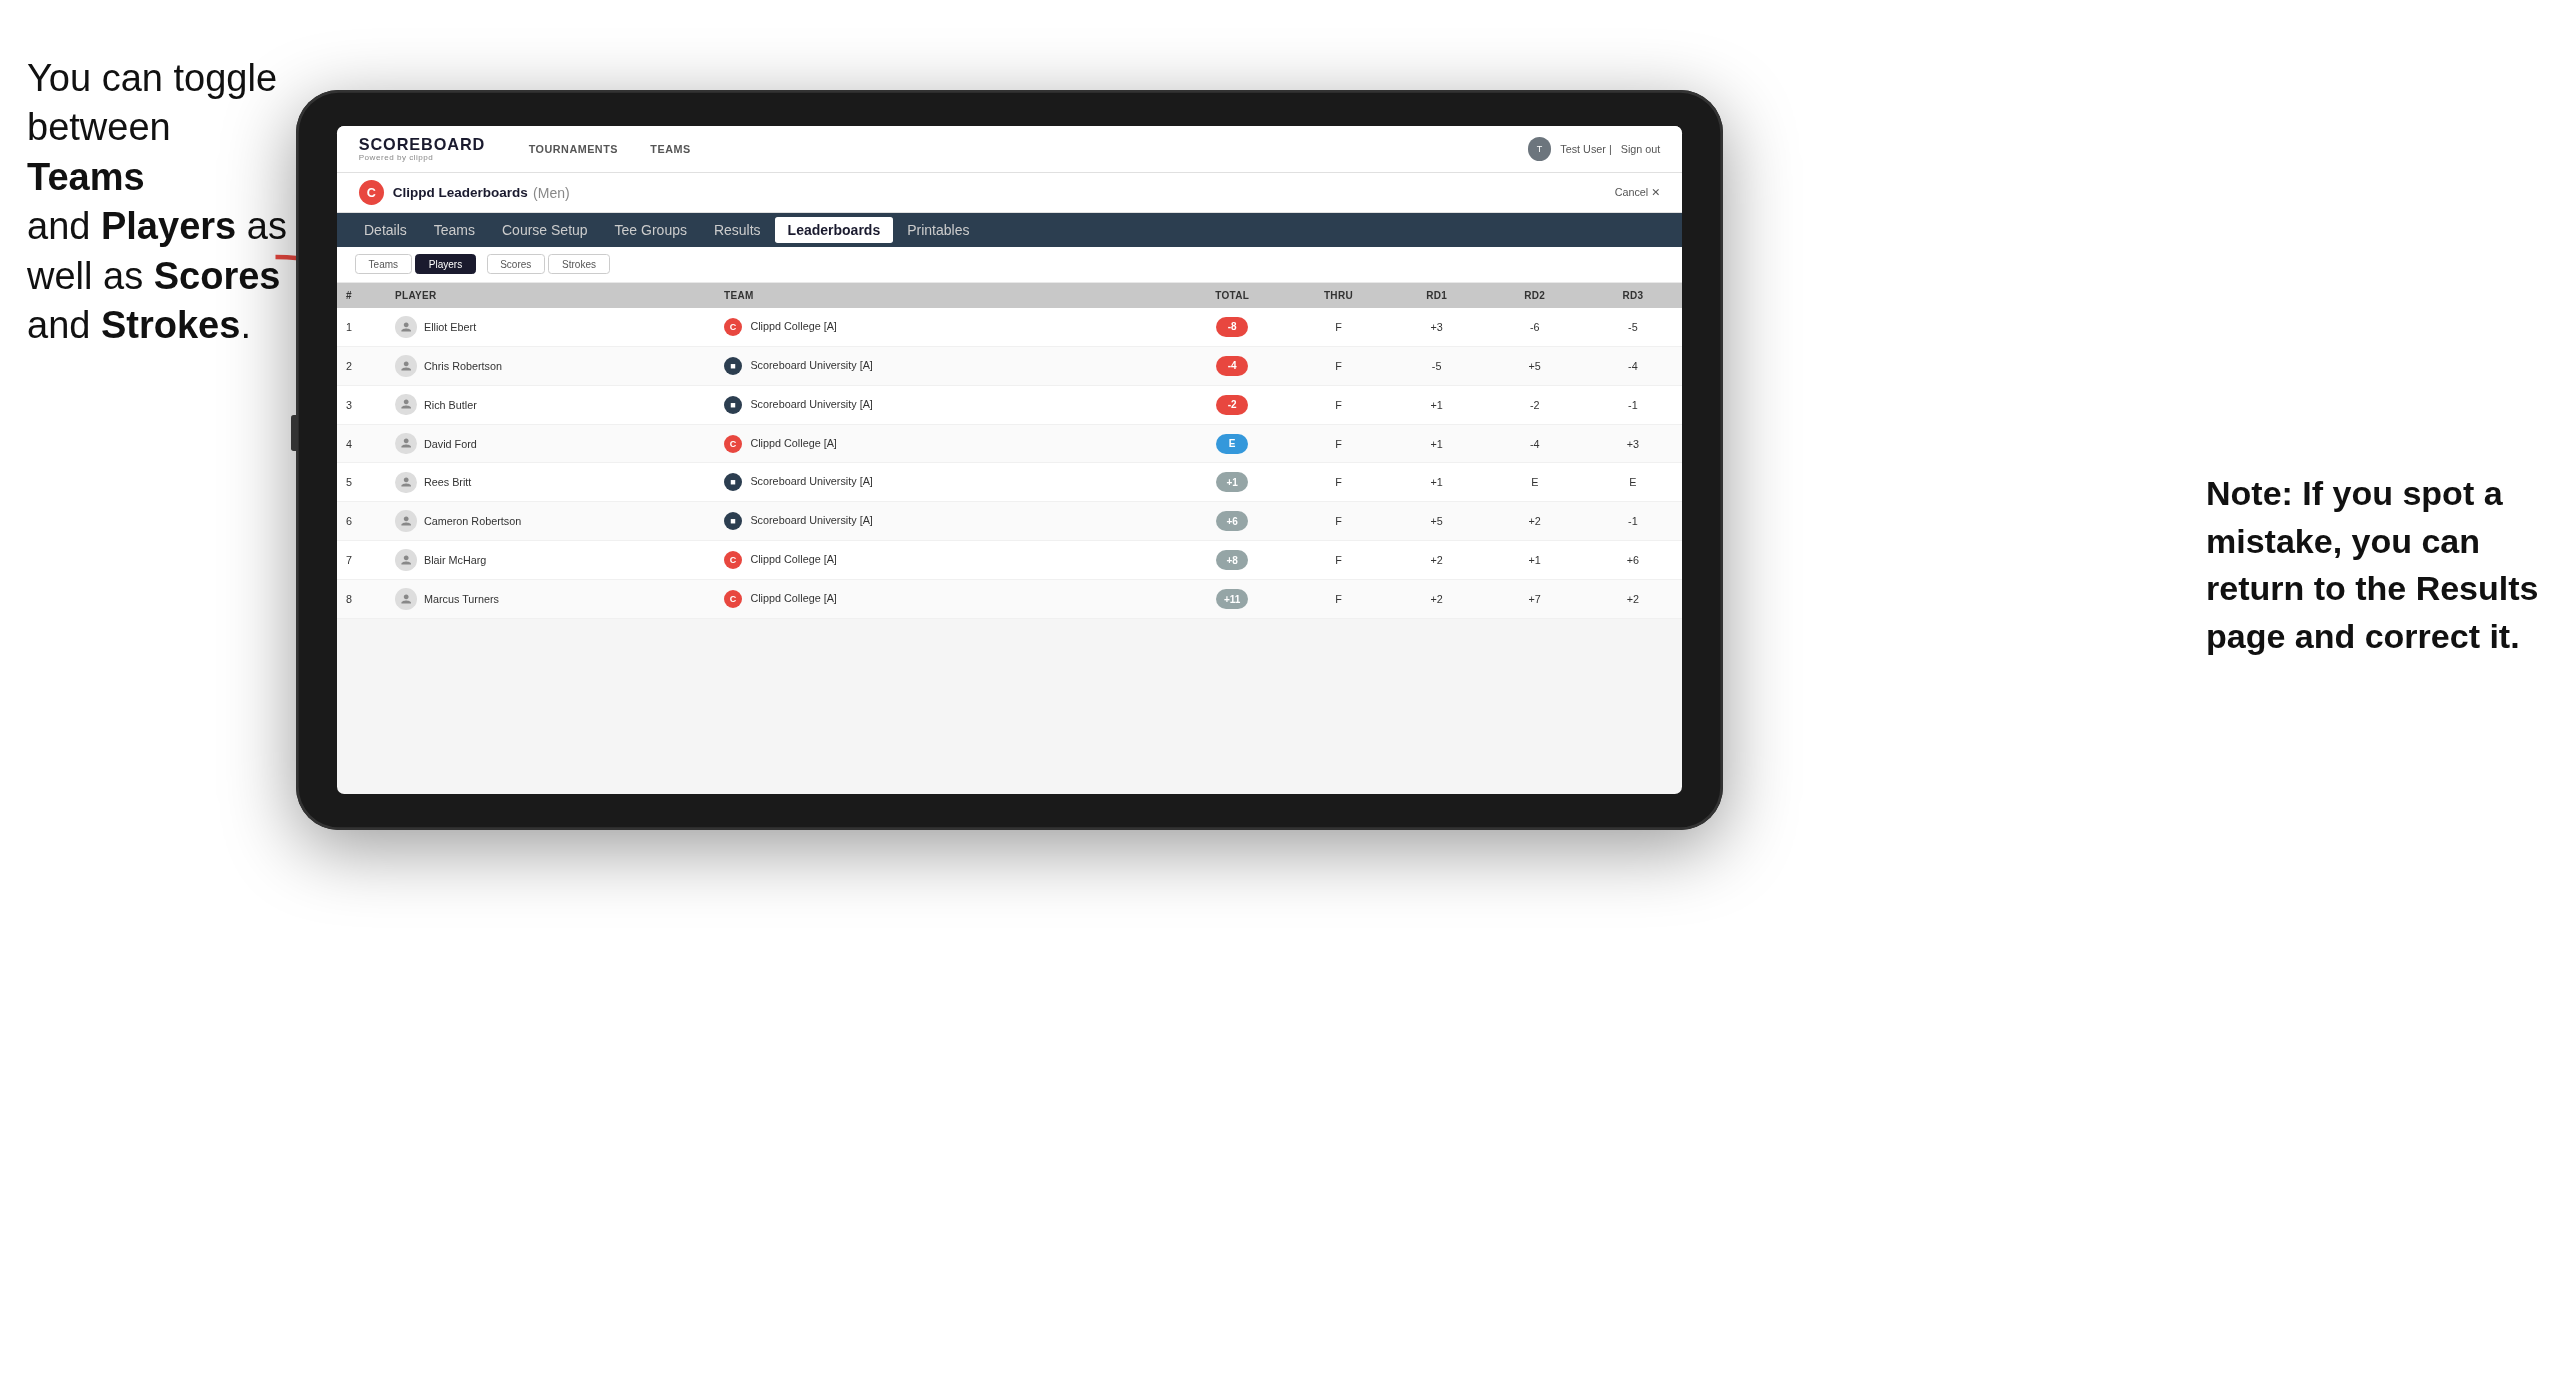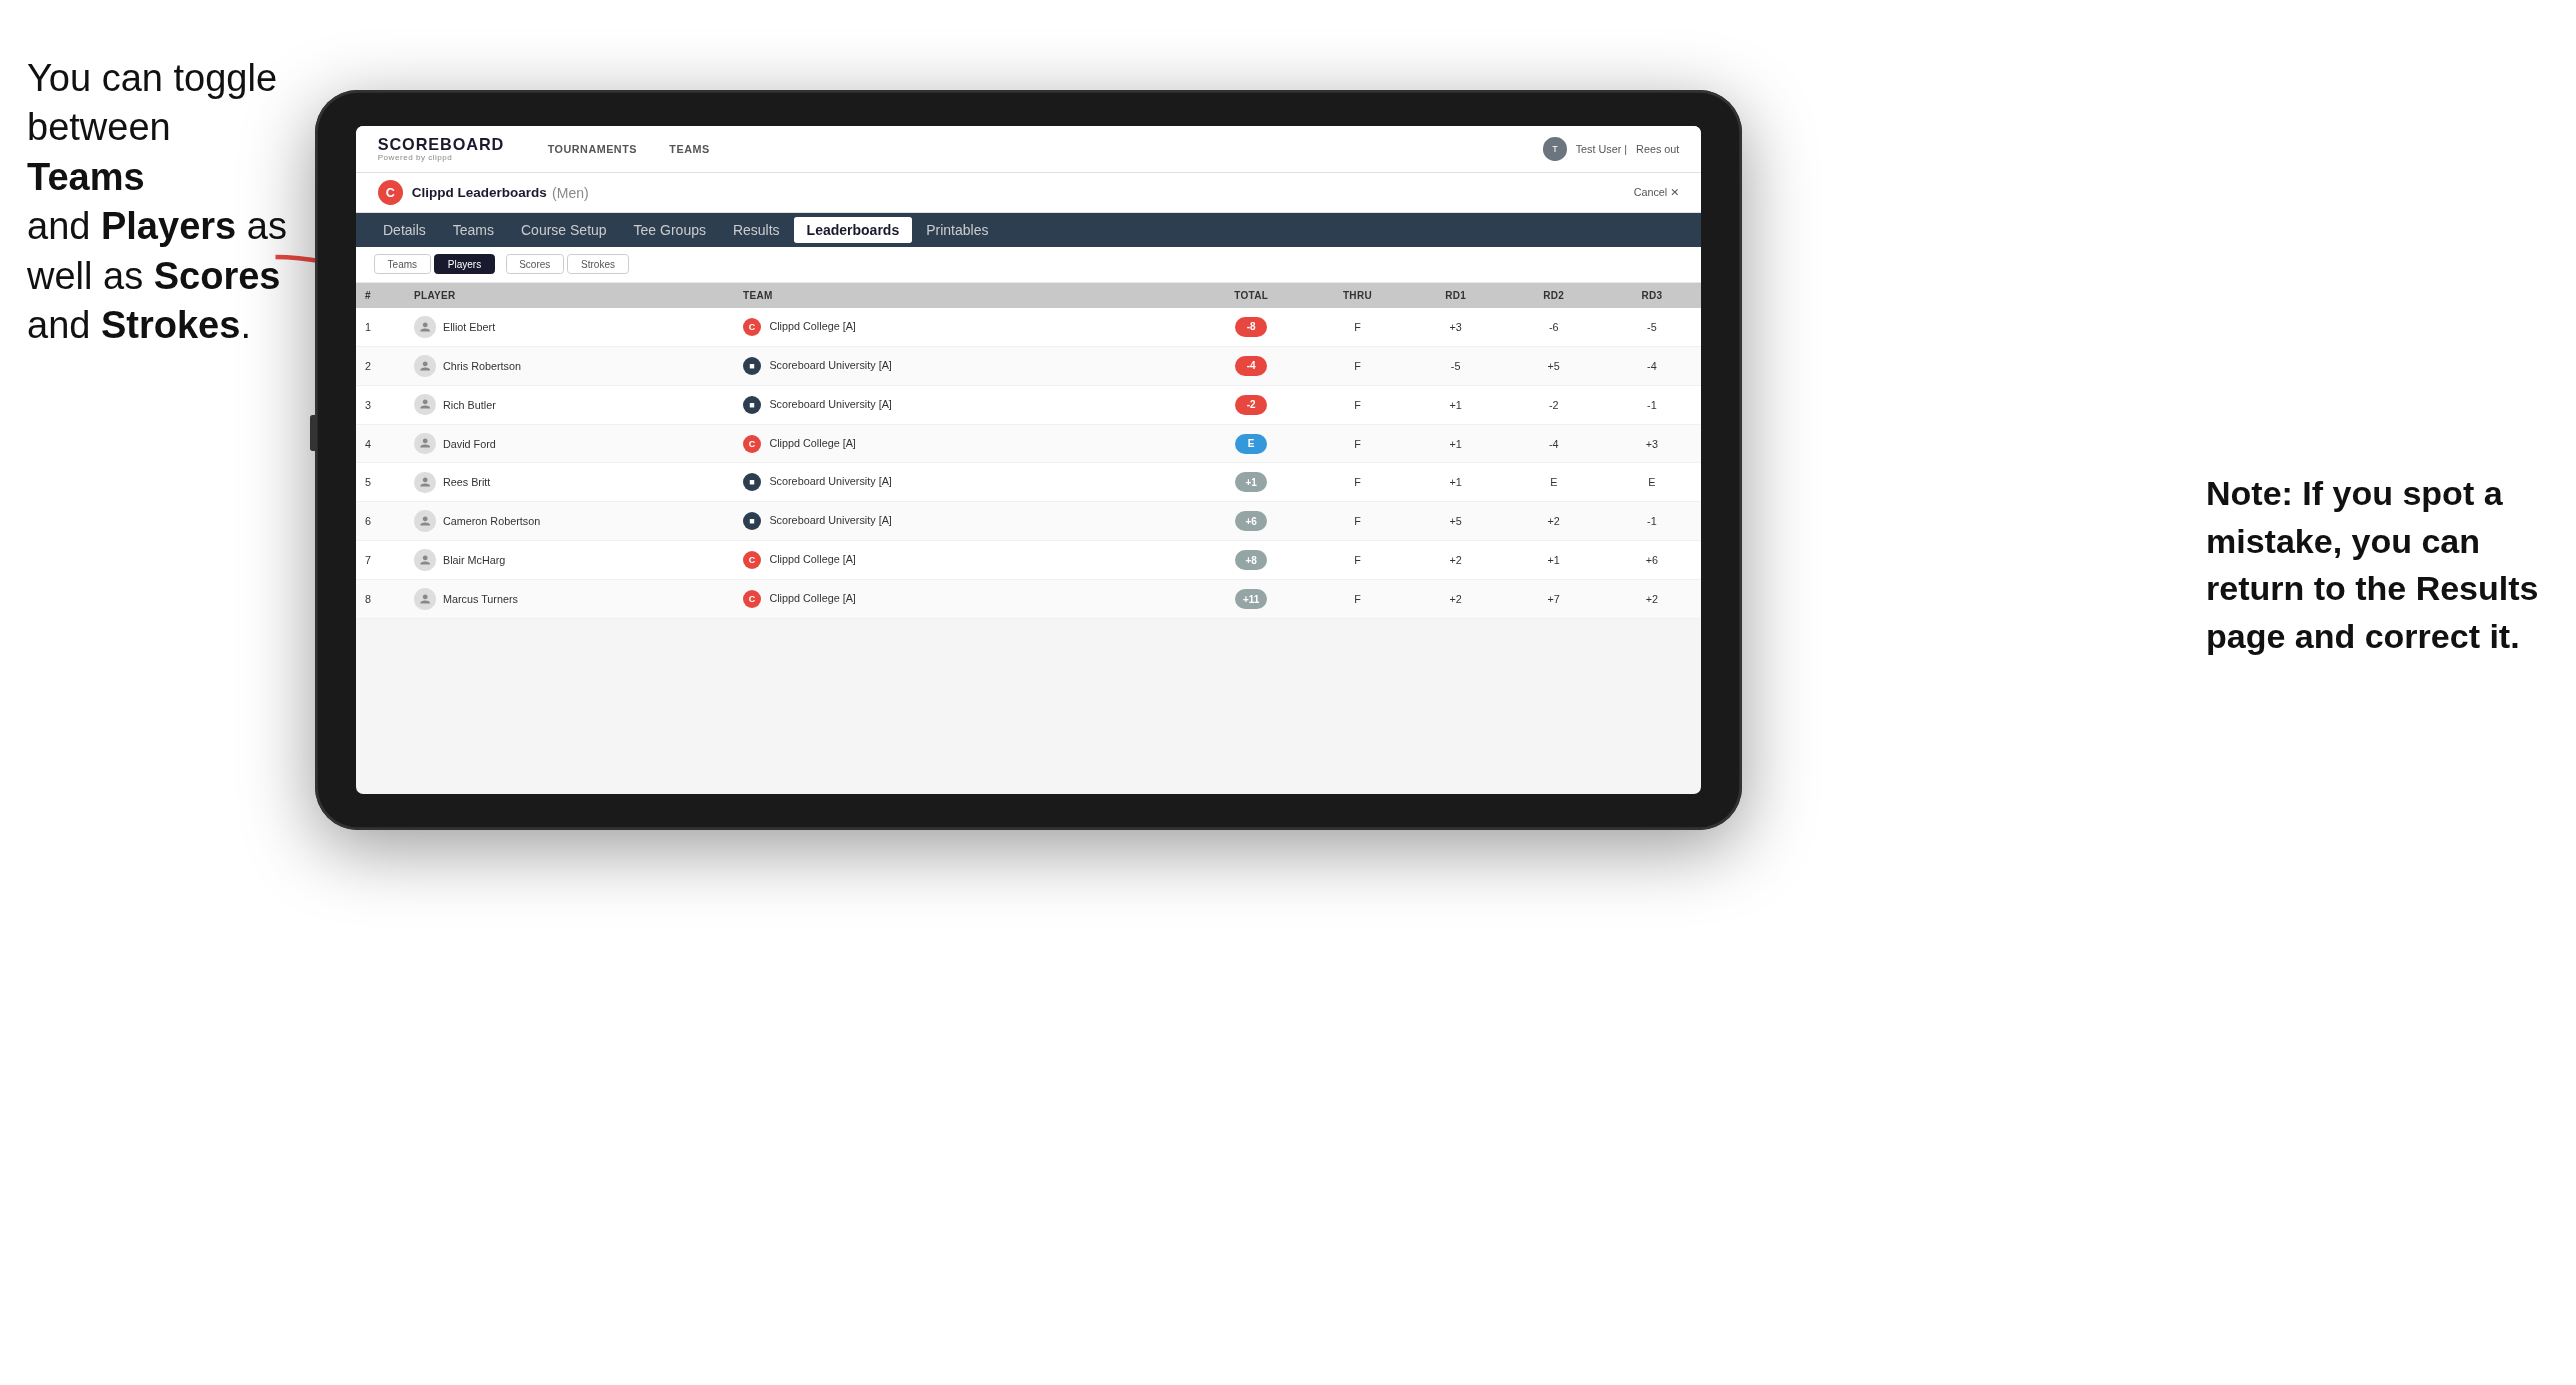--- a/index.html
+++ b/index.html
@@ -32,21 +32,21 @@
       width: 343px;
       font-size: 34px;
       line-height: 1.4;
       color: #111;
     }
     .right-text strong { font-weight: 800; }
 
     
     .tablet-frame {
       position: absolute;
-      left: 315px;
+      left: 296px;
       top: 90px;
       width: 1427px;
       height: 740px;
       background: #1a1a1a;
       border-radius: 43px;
       box-shadow: 0 18px 72px rgba(0,0,0,0.4), inset 0 0 0 2.7px #333;
       display: flex;
       align-items: center;
       justify-content: center;
     }
@@ -353,21 +353,21 @@
       </div>
 
       <div class="header-nav">
         <div class="header-nav-item">TOURNAMENTS</div>
         <div class="header-nav-item">TEAMS</div>
       </div>
 
       <div class="header-right">
         <div class="user-avatar">T</div>
         <span>Test User |</span>
-        <span style="cursor:pointer;">Rees out</span>
+        <span style="cursor:pointer;">Sign out</span>
       </div>
     </div>
 
     <div class="tournament-bar">
       <div class="tournament-logo">C</div>
       <span class="tournament-name">Clippd Leaderboards</span>
       <span class="tournament-gender">(Men)</span>
       <div class="cancel-btn">Cancel ✕</div>
     </div>
 

